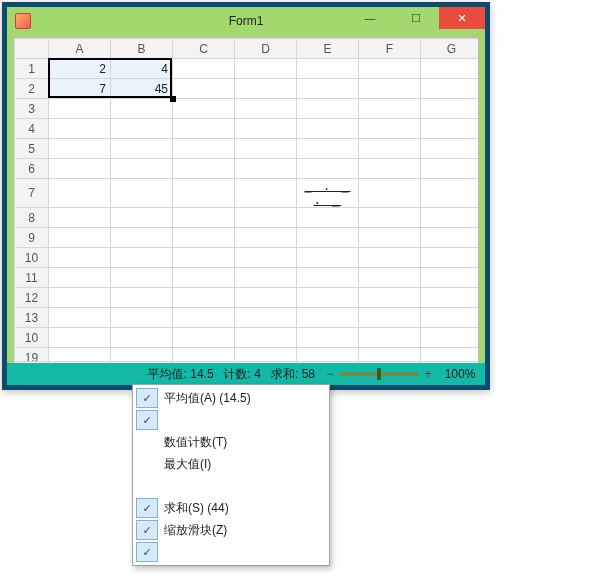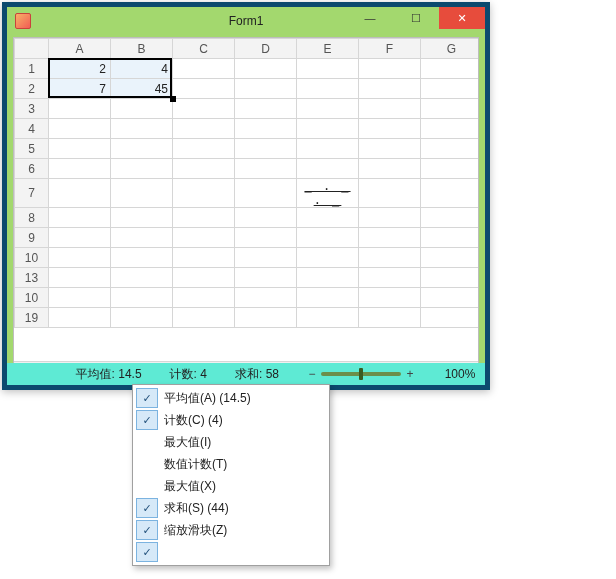--- a/index.html
+++ b/index.html
@@ -139,26 +139,26 @@
   }
   .hscroll .arrow, .hscroll .arrow-r {
     width: 17px; height: 15px;
     display:flex; align-items:center; justify-content:center;
     font-size: 9px; color:#555;
     background:#f0f0f0;
   }
   .hscroll .track { flex:1; height:15px; background:#f0f0f0; margin:0 1px; }
   .statusbar {
     height: 22px;
-    background: #5eead4;
+    background: #14b8a6;
     display: flex;
     align-items: center;
     justify-content: flex-end;
     padding: 0 8px;
-    gap: 28px;
+    gap: 10px;
     font-size: 12px;
     color: #222;
     position: absolute;
     left:0; right:0; bottom:0;
   }
   .status-text { white-space: nowrap; }
   .slider {
     display: flex; align-items: center; gap: 4px;
   }
   .slider .minus, .slider .plus {
@@ -352,20 +352,44 @@
               <td class="empty"></td>
               <td class="empty"></td>
               <td class="empty"></td>
               <td class="empty"></td>
               <td class="empty"></td>
               <td class="empty"></td>
               <td class="empty"></td>
             </tr>
             <tr>
               <th class="rowhdr">10</th>
+              <td class="empty"></td>
+              <td class="empty"></td>
+              <td class="empty"></td>
+              <td class="empty"></td>
+              <td class="empty"></td>
+              <td class="empty"></td>
+              <td class="empty"></td>
+              <td class="empty"></td>
+              <td class="empty"></td>
+            </tr>
+            <tr>
+              <th class="rowhdr">11</th>
+              <td class="empty"></td>
+              <td class="empty"></td>
+              <td class="empty"></td>
+              <td class="empty"></td>
+              <td class="empty"></td>
+              <td class="empty"></td>
+              <td class="empty"></td>
+              <td class="empty"></td>
+              <td class="empty"></td>
+            </tr>
+            <tr>
+              <th class="rowhdr">12</th>
               <td class="empty"></td>
               <td class="empty"></td>
               <td class="empty"></td>
               <td class="empty"></td>
               <td class="empty"></td>
               <td class="empty"></td>
               <td class="empty"></td>
               <td class="empty"></td>
               <td class="empty"></td>
             </tr>
@@ -444,33 +468,31 @@
 </div>
 
 <div class="context-menu" id="ctx-menu">
 
 <div class="cm-item">
       <div class="cm-check on">✓</div>
       <div class="cm-label">平均值(A) (14.5)</div>
     </div>
     <div class="cm-item">
       <div class="cm-check on">✓</div>
-      <div class="cm-label">计数(C) (4)</div>
+    </div>
+    <div class="cm-item">
+      <div class="cm-check"></div>
+      <div class="cm-label">数值计数(T)</div>
     </div>
     <div class="cm-item">
       <div class="cm-check"></div>
       <div class="cm-label">最大值(I)</div>
     </div>
     <div class="cm-item">
       <div class="cm-check"></div>
-      <div class="cm-label">数值计数(T)</div>
-    </div>
-    <div class="cm-item">
-      <div class="cm-check"></div>
-      <div class="cm-label">最大值(X)</div>
     </div>
     <div class="cm-item">
       <div class="cm-check on">✓</div>
       <div class="cm-label">求和(S) (44)</div>
     </div>
     <div class="cm-item">
       <div class="cm-check on">✓</div>
       <div class="cm-label">缩放滑块(Z)</div>
     </div>
     <div class="cm-item">

